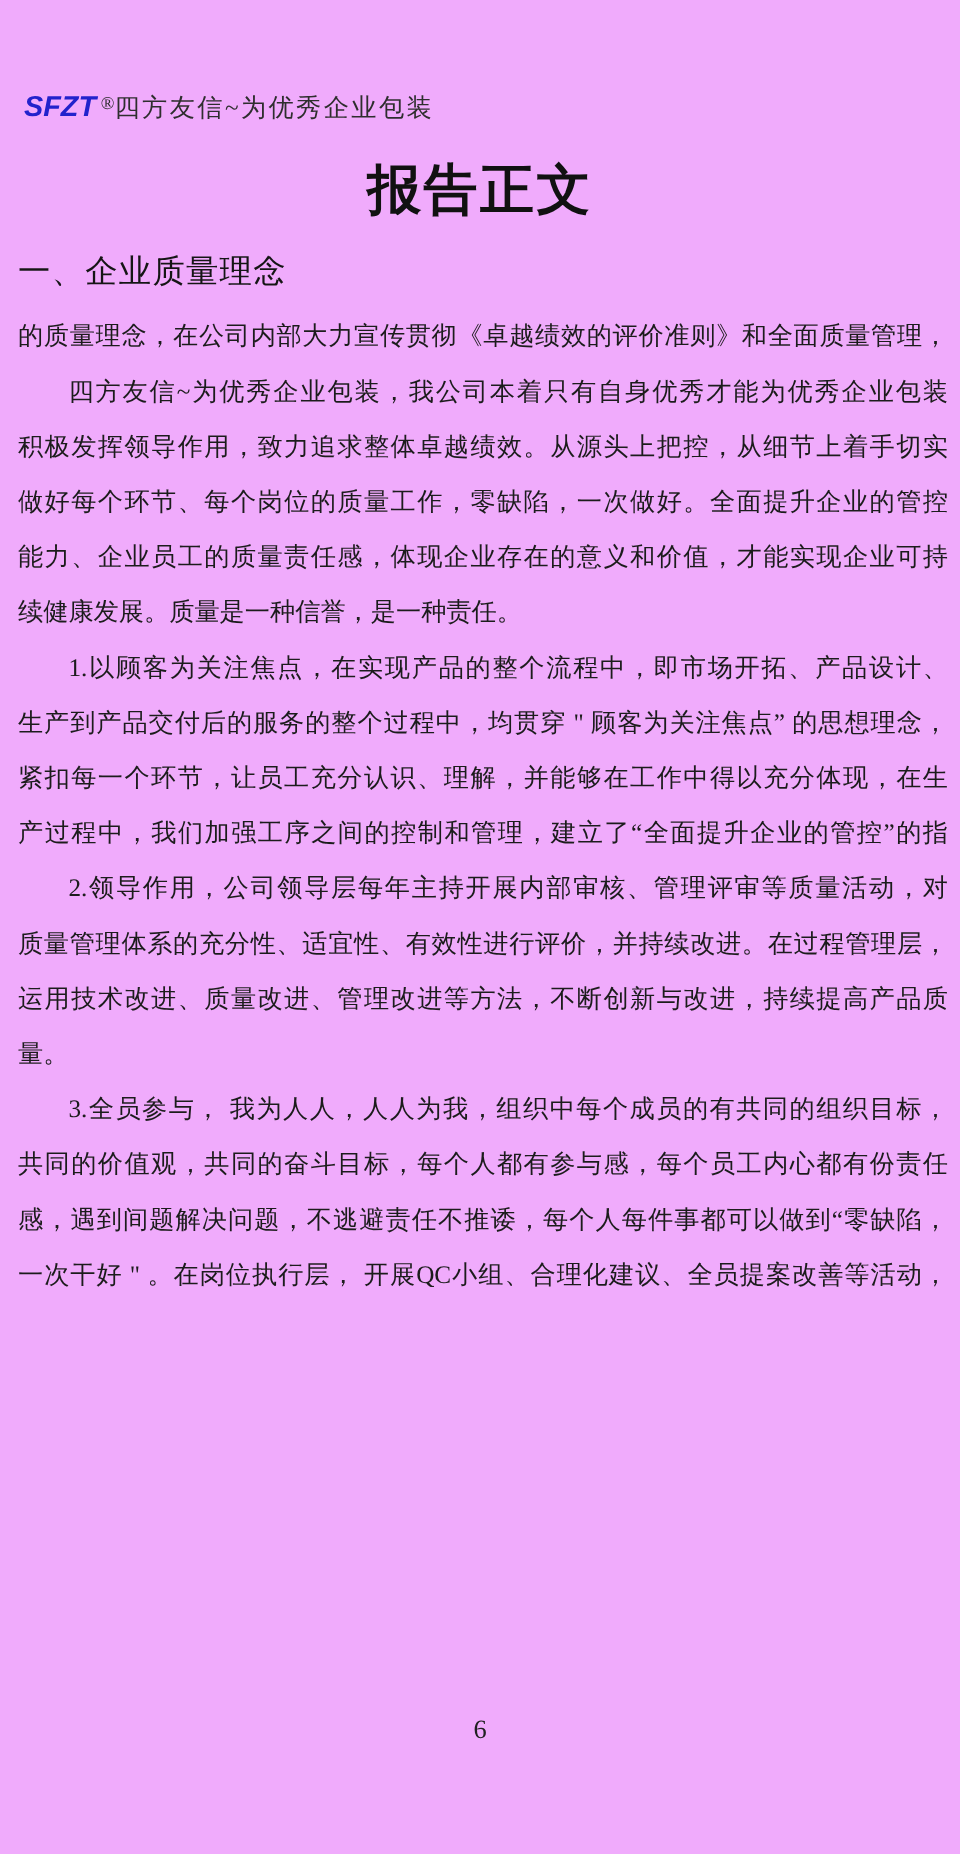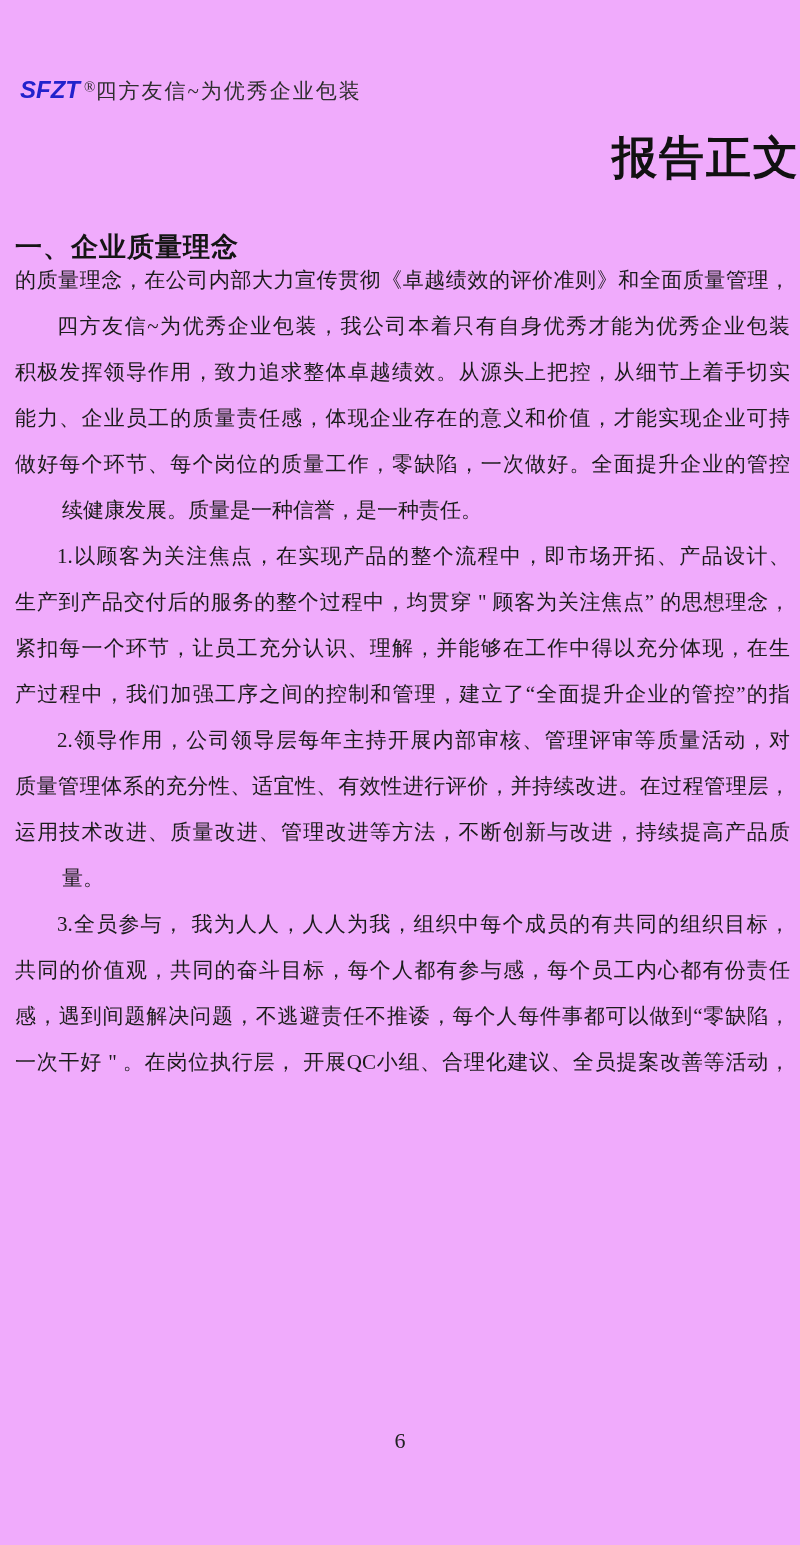--- a/index.html
+++ b/index.html
@@ -43,33 +43,33 @@
     font-size: 21px;
     color: #2e2e2e;
     letter-spacing: 2px;
   }
   
   .doc-title {
     position: absolute;
     top: 128px;
     left: 0;
     width: 100%;
-    text-align: right;
+    text-align: center;
     font-size: 45px;
     font-weight: bold;
     letter-spacing: 2px;
     color: #111111;
   }
   
   .section-heading {
     position: absolute;
-    top: 229px;
+    top: 208px;
     left: 15px;
     font-size: 27px;
-    font-weight: bold;
+    font-weight: normal;
     color: #151515;
     letter-spacing: 1px;
   }
   
   .body-text {
     position: absolute;
     top: 257px;
     left: 15px;
     right: 10px;
   }
@@ -81,21 +81,20 @@
     text-align: justify;
     text-align-last: justify;
     overflow: hidden;
     color: #1c1c1c;
   }
   .line.indent {
     text-indent: 2em;
   }
   .line.last {
     text-align-last: left;
-    margin-left: 47px;
   }
   
   .footer {
     position: absolute;
     top: 1428px;
     left: 0;
     width: 100%;
     text-align: center;
     font-size: 22px;
     color: #222222;
@@ -111,22 +110,22 @@
   </div>
 
   <div class="doc-title">报告正文</div>
 
   <div class="section-heading">一、企业质量理念</div>
 
   <div class="body-text">
       <div class="line">的质量理念，在公司内部大力宣传贯彻《卓越绩效的评价准则》和全面质量管理，</div>
       <div class="line indent">四方友信~为优秀企业包装，我公司本着只有自身优秀才能为优秀企业包装</div>
       <div class="line">积极发挥领导作用，致力追求整体卓越绩效。从源头上把控，从细节上着手切实</div>
+      <div class="line">做好每个环节、每个岗位的质量工作，零缺陷，一次做好。全面提升企业的管控</div>
       <div class="line">能力、企业员工的质量责任感，体现企业存在的意义和价值，才能实现企业可持</div>
-      <div class="line">做好每个环节、每个岗位的质量工作，零缺陷，一次做好。全面提升企业的管控</div>
       <div class="line last">续健康发展。质量是一种信誉，是一种责任。</div>
       <div class="line indent">1.以顾客为关注焦点，在实现产品的整个流程中，即市场开拓、产品设计、</div>
       <div class="line">生产到产品交付后的服务的整个过程中，均贯穿 " 顾客为关注焦点” 的思想理念，</div>
       <div class="line">紧扣每一个环节，让员工充分认识、理解，并能够在工作中得以充分体现，在生</div>
       <div class="line">产过程中，我们加强工序之间的控制和管理，建立了“全面提升企业的管控”的指</div>
       <div class="line indent">2.领导作用，公司领导层每年主持开展内部审核、管理评审等质量活动，对</div>
       <div class="line">质量管理体系的充分性、适宜性、有效性进行评价，并持续改进。在过程管理层，</div>
       <div class="line">运用技术改进、质量改进、管理改进等方法，不断创新与改进，持续提高产品质</div>
       <div class="line last">量。</div>
       <div class="line indent">3.全员参与， 我为人人，人人为我，组织中每个成员的有共同的组织目标，</div>

